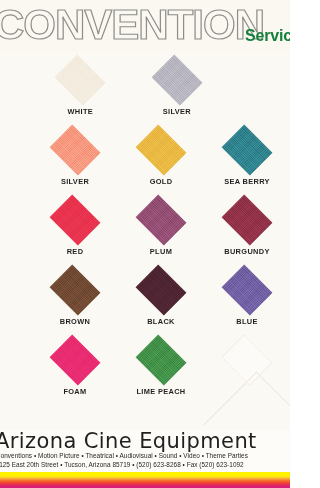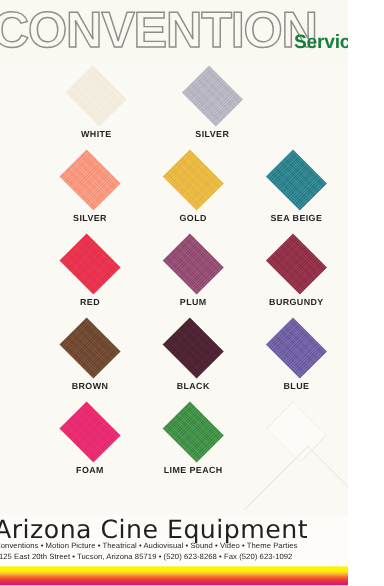--- a/index.html
+++ b/index.html
@@ -205,21 +205,21 @@
             </div>
         </div>
         <div class="swatch-label">GOLD</div>
       </div>
       <div class="cell">
         <div class="diamond-wrap">
           <div class="diamond" style="background: rgb(45, 124, 135);">
               <span class="tex"></span>
             </div>
         </div>
-        <div class="swatch-label">SEA BEIGE</div>
+        <div class="swatch-label">SEA BERRY</div>
       </div>
     </div>
 
     <div class="row">
       <div class="cell">
         <div class="diamond-wrap">
           <div class="diamond" style="background: rgb(232, 48, 74);">
               <span class="tex"></span>
             </div>
         </div>

